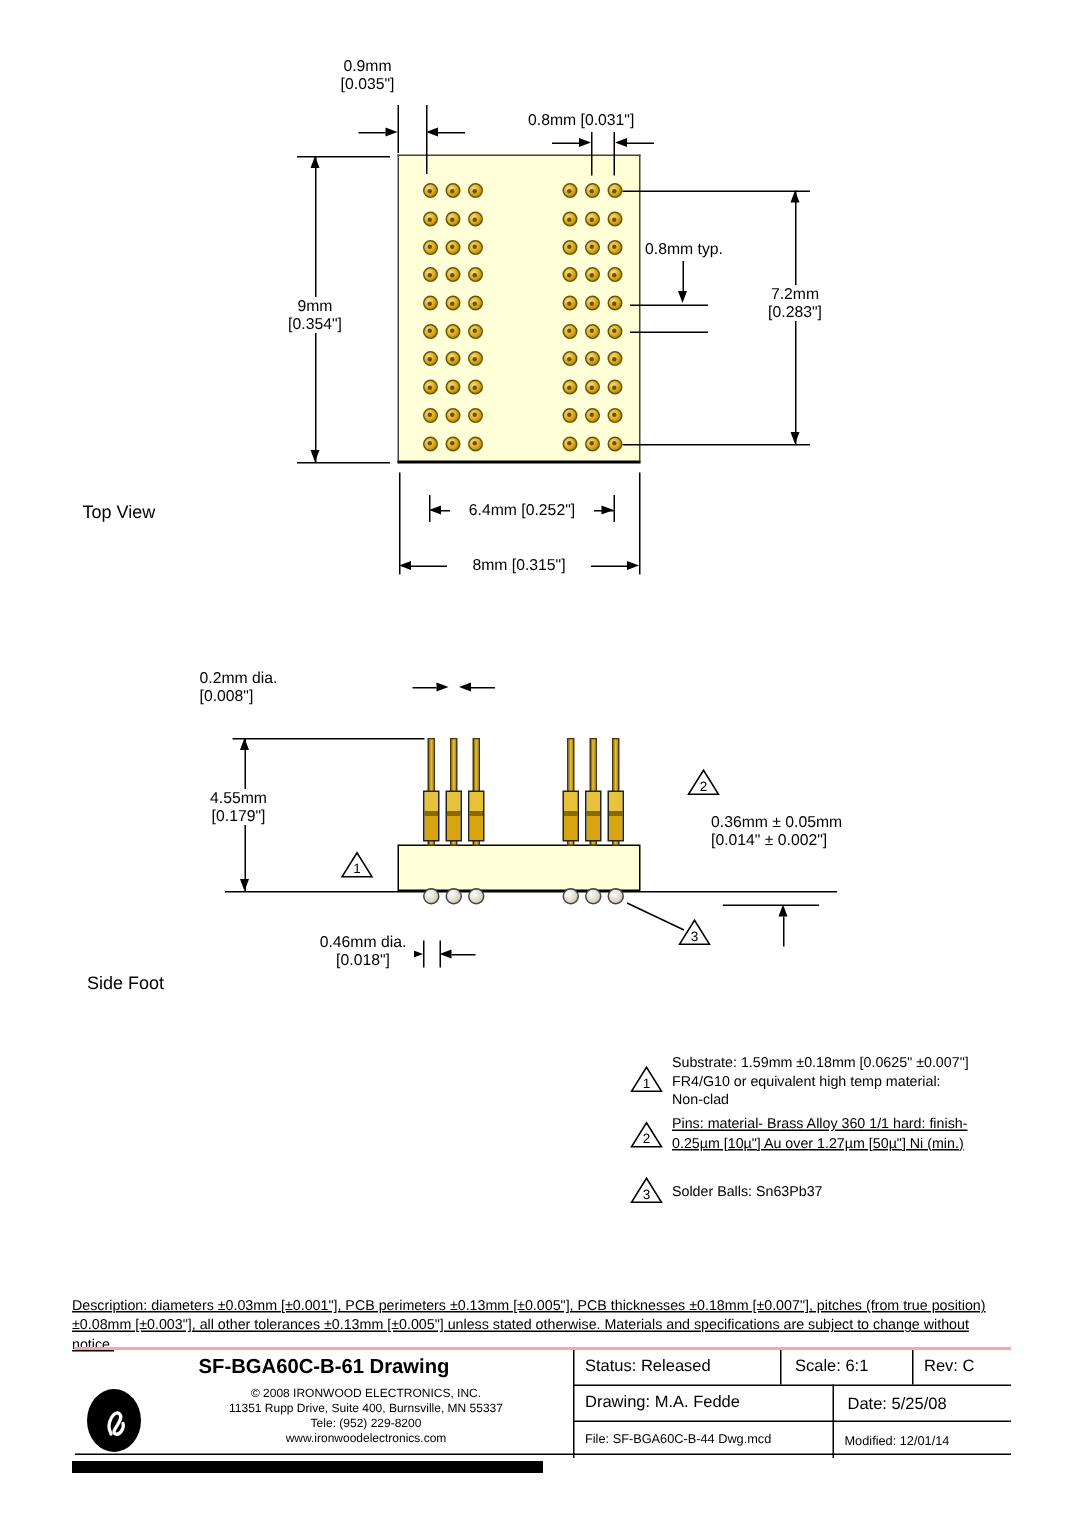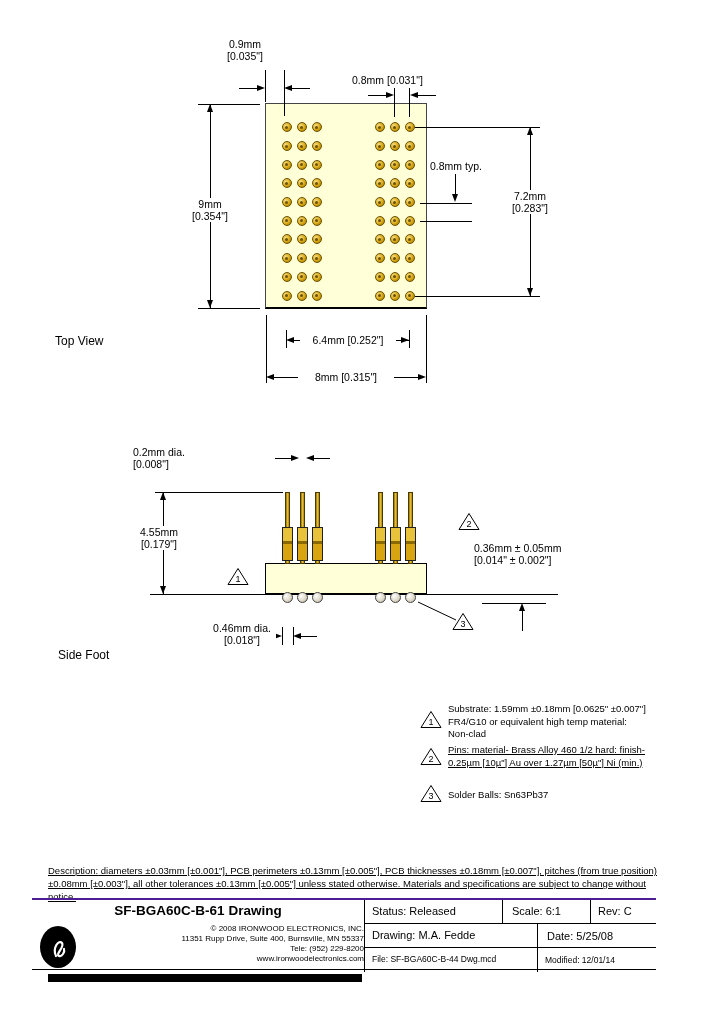--- a/index.html
+++ b/index.html
@@ -37,21 +37,21 @@
   .base { position:absolute; left:265px; top:563px; width:162px; height:31px;
          background:var(--fill,#FFFFD8); border:1px solid #000; z-index:1; }
   .notetri text { font-family:"Liberation Sans", sans-serif; }
   .note-text { position:absolute; font-size:9.5px; line-height:12.5px; }
   .note-text.underline div { text-decoration: underline; }
   .desc { position:absolute; font-size:11.5px; line-height:14px; }
   .tol { position:absolute; font-size:9.5px; line-height:13px; text-decoration:underline; }
   .tb-line { position:absolute; background:#000; }
   .tb-text { position:absolute; font-size:11px; white-space:nowrap; }
   .tb-small { position:absolute; font-size:8.5px; white-space:nowrap; }
-  .company { position:absolute; font-size:8px; line-height:10px; text-align:right; }
+  .company { position:absolute; font-size:8px; line-height:10px; text-align:center; }
   .logo { position:absolute; width:36px; height:42px; background:#000; border-radius:50%;
           display:flex; align-items:center; justify-content:center; }
 </style>
 </head>
 <body>
 
 <div id="sheet" style="--fill: #FFFFD8; --gold: #D8A511; --golddark: #8A6A00; --ball: #D8D2C0;">
 
   <div>
     <div class="pkg" style="left:265px;top:103px;width:162px;height:206px"></div>
@@ -512,39 +512,39 @@
       <div>Substrate: 1.59mm ±0.18mm [0.0625" ±0.007"]</div>
       <div>FR4/G10 or equivalent high temp material:</div>
       <div>Non-clad</div>
     </div>
 
     <svg class="abs notetri" style="left:420px;top:747px" width="22" height="19" viewBox="0 0 22 19">
       <polygon points="11,1.5 21,17.5 1,17.5" fill="#fff" stroke="#000" stroke-width="1"></polygon>
       <text x="11" y="15" text-anchor="middle" font-size="9">2</text>
     </svg>
     <div class="note-text underline" style="left:448px;top:744px;width:268px">
-      <div>Pins: material- Brass Alloy 460 1/2 hard: finish-</div>
+      <div>Pins: material- Brass Alloy 360 1/1 hard: finish-</div>
       <div>0.25µm [10µ"] Au over 1.27µm [50µ"] Ni (min.)</div>
     </div>
 
     <svg class="abs notetri" style="left:420px;top:784px" width="22" height="19" viewBox="0 0 22 19">
       <polygon points="11,1.5 21,17.5 1,17.5" fill="#fff" stroke="#000" stroke-width="1"></polygon>
       <text x="11" y="15" text-anchor="middle" font-size="9">3</text>
     </svg>
     <div class="note-text" style="left:448px;top:789px;width:268px">
       <div>Solder Balls: Sn63Pb37</div>
     </div>
   </div>
 
 
   <div class="tol" style="left:48px;top:864px;width:628px">
     <span>Description:</span><span> diameters ±0.03mm [±0.001"], PCB perimeters ±0.13mm [±0.005"], PCB thicknesses ±0.18mm [±0.007"], pitches (from true position) ±0.08mm [±0.003"], all other tolerances ±0.13mm [±0.005"] unless stated otherwise.  Materials and specifications are subject to change without notice.</span>
   </div>
 
-  <div class="abs" style="left:32px;top:898px;width:624px;height:72px;border-top:2px solid #4c1d95;border-bottom:1px solid #000">
+  <div class="abs" style="left:50px;top:898px;width:624px;height:72px;border-top:2px solid #fca5a5;border-bottom:1px solid #000">
     <div class="tb-line" style="left:332px;top:0;width:1px;height:72px"></div>
     <div class="tb-line" style="left:332px;top:23px;width:292px;height:1px"></div>
     <div class="tb-line" style="left:332px;top:47px;width:292px;height:1px"></div>
     <div class="tb-line" style="left:470px;top:0;width:1px;height:23px"></div>
     <div class="tb-line" style="left:558px;top:0;width:1px;height:23px"></div>
     <div class="tb-line" style="left:505px;top:23px;width:1px;height:49px"></div>
 
     <div class="tb-text" style="left:0;top:3px;width:332px;text-align:center;font-weight:bold;font-size:13.5px">SF-BGA60C-B-61 Drawing</div>
 
     <div class="tb-text" style="left:340px;top:5px">Status: Released</div>

